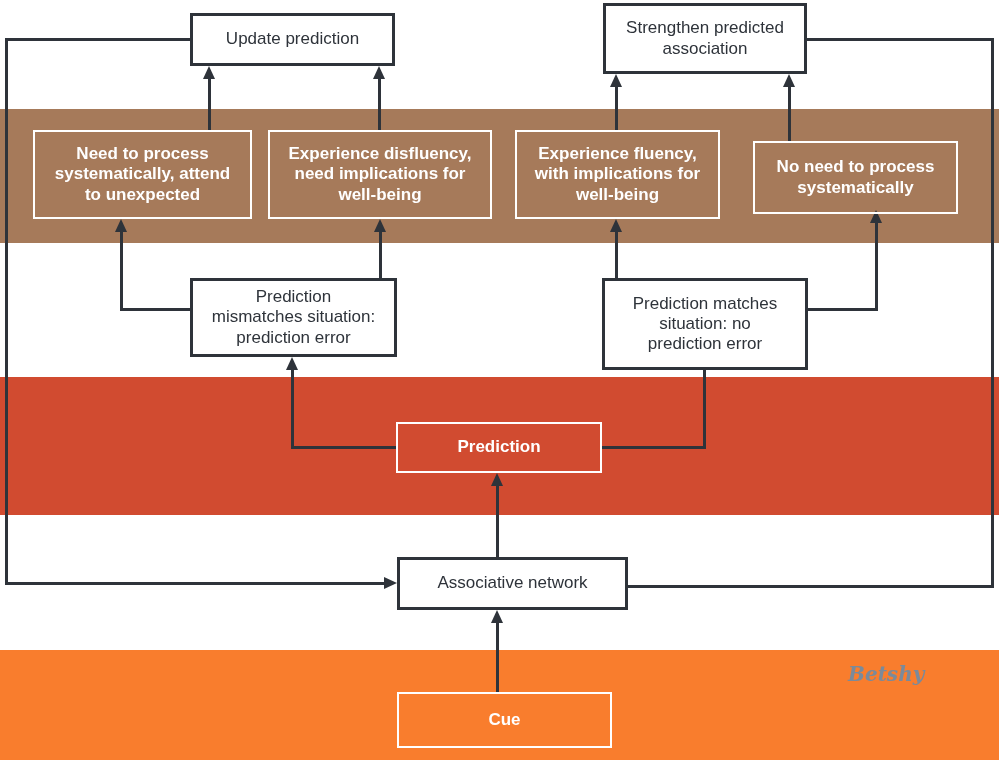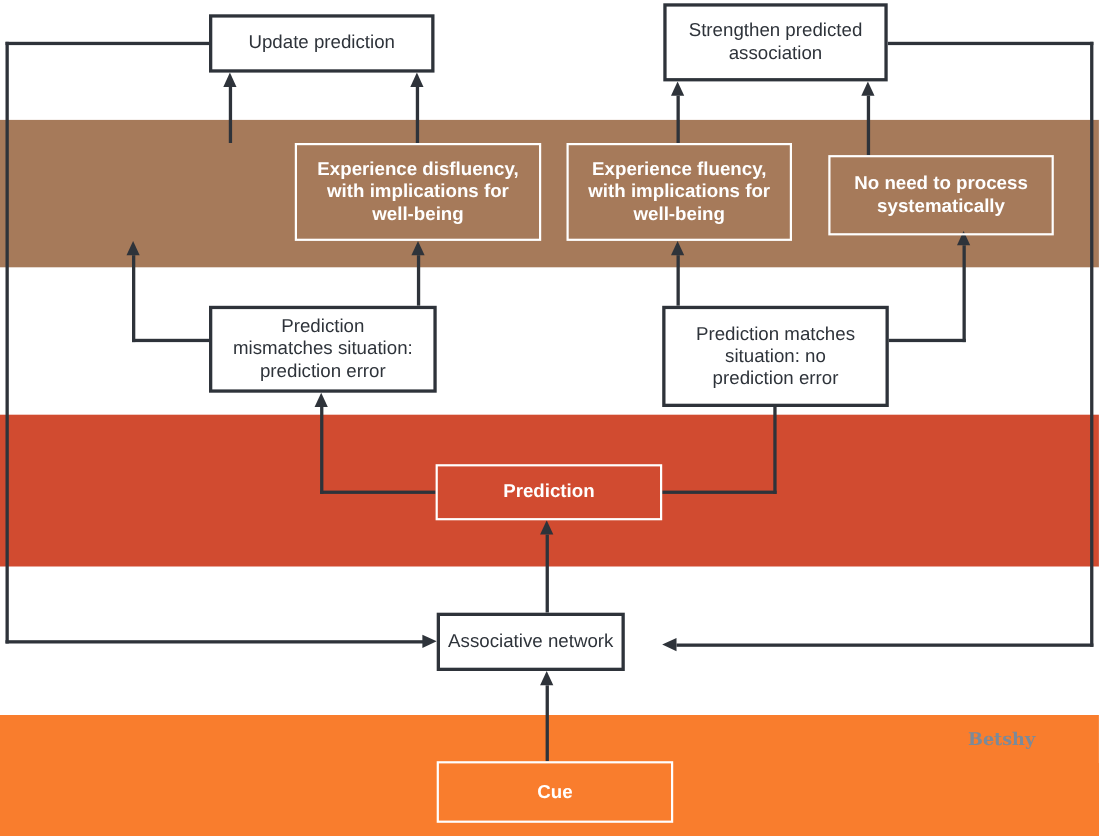--- a/index.html
+++ b/index.html
@@ -21,22 +21,22 @@
   }
   .box .lbl{white-space:pre-line;display:block;padding:2px 4px;}
   .box.dark{background:#fff;border:3px solid var(--line);color:var(--line);font-size:17px;}
   .box.light{background:transparent;border:2.5px solid #fff;color:#fff;font-weight:bold;font-size:17px;}
   .ln{position:absolute;background:var(--line);}
   .ar{position:absolute;width:0;height:0;}
   .ar.up{border-left:6px solid transparent;border-right:6px solid transparent;border-bottom:13px solid var(--line);}
   .ar.right{border-top:6px solid transparent;border-bottom:6px solid transparent;border-left:13px solid var(--line);}
   .ar.left{border-top:6px solid transparent;border-bottom:6px solid transparent;border-right:13px solid var(--line);}
   .watermark{
-    position:absolute;left:880px;top:662px;color:var(--wm);
-    font-family:"DejaVu Serif", serif;font-weight:bold;font-size:16px;
+    position:absolute;left:848px;top:662px;color:var(--wm);
+    font-family:"DejaVu Serif", serif;font-style:italic;font-weight:bold;font-size:20px;
   }
 </style>
 </head>
 <body>
 
 <div class="canvas">
 
   <div class="band brown"></div>
   <div class="band red"></div>
   <div class="band orange"></div>
@@ -92,23 +92,28 @@
   <i class="ar up" style="left:491px;top:610px"></i>
 
   <div class="box dark" style="left:603px;top:3px;width:204px;height:71px">
     <span class="lbl">Strengthen predicted
 association</span>
   </div>
   <div class="box dark" style="left:190px;top:13px;width:205px;height:53px">
     <span class="lbl">Update prediction</span>
   </div>
 
+  <div class="box light" style="left:33px;top:130px;width:219px;height:89px">
+    <span class="lbl">Need to process
+systematically, attend
+to unexpected</span>
+  </div>
   <div class="box light" style="left:268px;top:130px;width:224px;height:89px">
     <span class="lbl">Experience disfluency,
-with implications for
+need implications for
 well-being</span>
   </div>
   <div class="box light" style="left:515px;top:130px;width:205px;height:89px">
     <span class="lbl">Experience fluency,
 with implications for
 well-being</span>
   </div>
   <div class="box light" style="left:753px;top:141px;width:205px;height:73px">
     <span class="lbl">No need to process
 systematically</span>
@@ -122,21 +127,21 @@
   <div class="box dark" style="left:602px;top:278px;width:206px;height:92px">
     <span class="lbl">Prediction matches
 situation: no
 prediction error</span>
   </div>
 
   <div class="box light" style="left:396px;top:422px;width:206px;height:51px">
     <span class="lbl">Prediction</span>
   </div>
 
-  <div class="box dark" style="left:397px;top:557px;width:171px;height:53px">
+  <div class="box dark" style="left:397px;top:557px;width:231px;height:53px">
     <span class="lbl">Associative network</span>
   </div>
 
   <div class="box light" style="left:397px;top:692px;width:215px;height:56px">
     <span class="lbl">Cue</span>
   </div>
 
   <div class="watermark">Betshy</div>
 
 </div>

